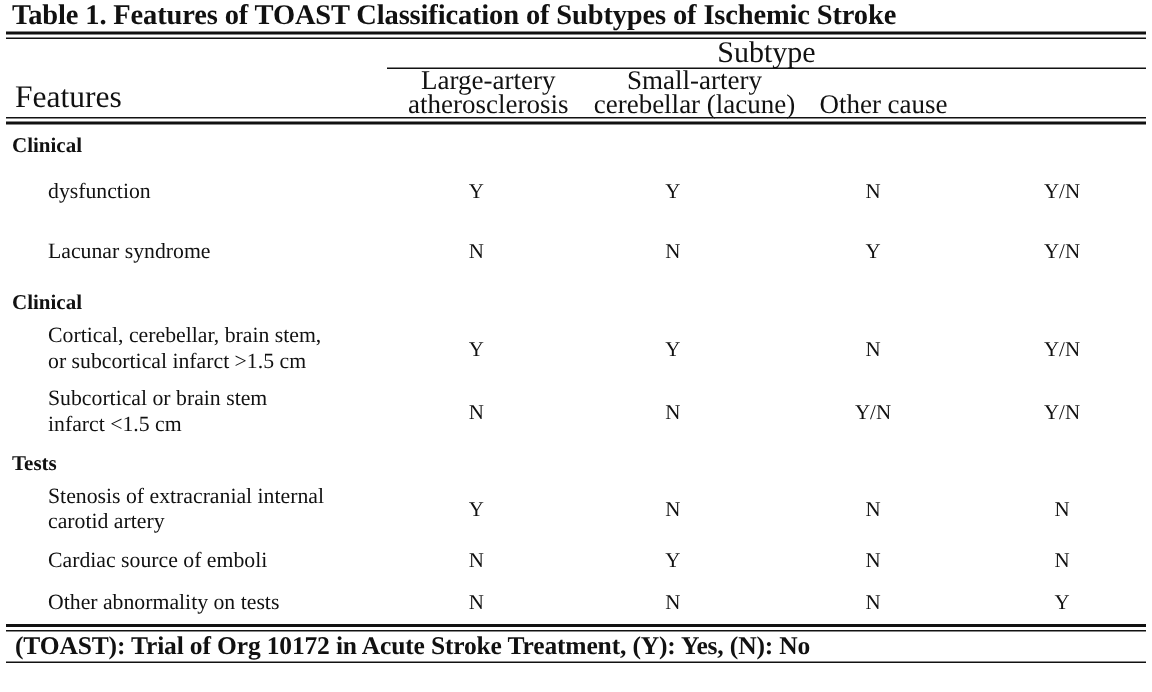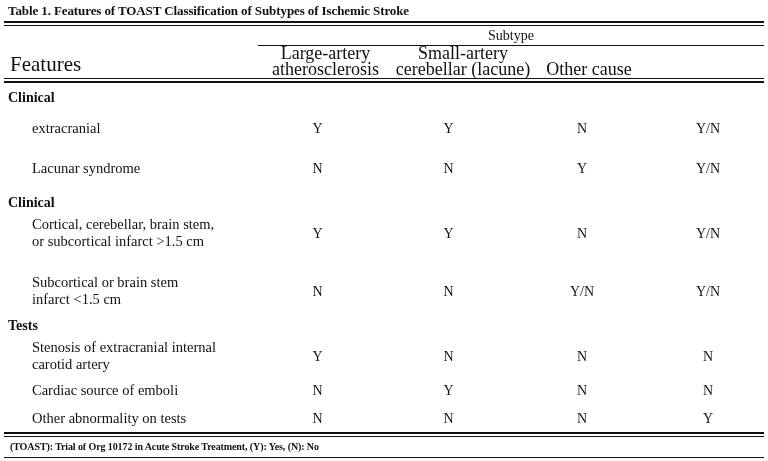--- a/index.html
+++ b/index.html
@@ -19,21 +19,21 @@
     width: 768px;
     height: 461px;
     box-sizing: border-box;
     padding: 0 4px;
     position: relative;
   }
 
   
   .caption {
     font-weight: bold;
-    font-size: 13px;
+    font-size: 19px;
     line-height: 17px;
     padding: 2px 0 2px 4px;
     letter-spacing: -0.1px;
     white-space: nowrap;
   }
 
   
   .rule-top {
     border-top: 2.5px solid #111;
     border-bottom: 1px solid #111;
@@ -72,21 +72,21 @@
   }
   .subtype-group {
     position: absolute;
     left: 254px;
     right: 0;
     top: 0;
     height: 52px;
   }
   .subtype-title {
     text-align: center;
-    font-size: 14px;
+    font-size: 20px;
     line-height: 19px;
     height: 19px;
   }
   .subtype-rule {
     border-bottom: 1.4px solid #111;
     height: 0;
     margin: 0 0 1px 0;
   }
   .subcols {
     display: flex;
@@ -132,26 +132,26 @@
     display: flex;
     flex: 1;
   }
   .val {
     text-align: center;
     font-size: 14px;
     line-height: 17px;
   }
 
   .row-tall { min-height: 40px; }
-  .row-gap-sm { margin-top: 18px; }
+  .row-gap-sm { margin-top: 2px; }
 
   
   .footer-note {
     font-weight: bold;
-    font-size: 10px;
+    font-size: 17px;
     line-height: 16px;
     padding: 2px 0 2px 6px;
     letter-spacing: -0.1px;
     white-space: nowrap;
   }
 </style>
 </head>
 <body>
 
 <div class="table-wrap">
@@ -183,21 +183,21 @@
   </div>
 
   <div class="rule-headbottom"></div>
 
   <div class="body">
 
     <div class="section-head">Clinical</div>
 
     <div class="row row-tall">
       <div class="row-label">
-        <div>extracranial</div>
+        <div>dysfunction</div>
       </div>
       <div class="row-vals">
         <div class="val c1">Y</div>
         <div class="val c2">Y</div>
         <div class="val c3">N</div>
         <div class="val c4">Y/N</div>
       </div>
     </div>
 
     <div class="row row-tall">

